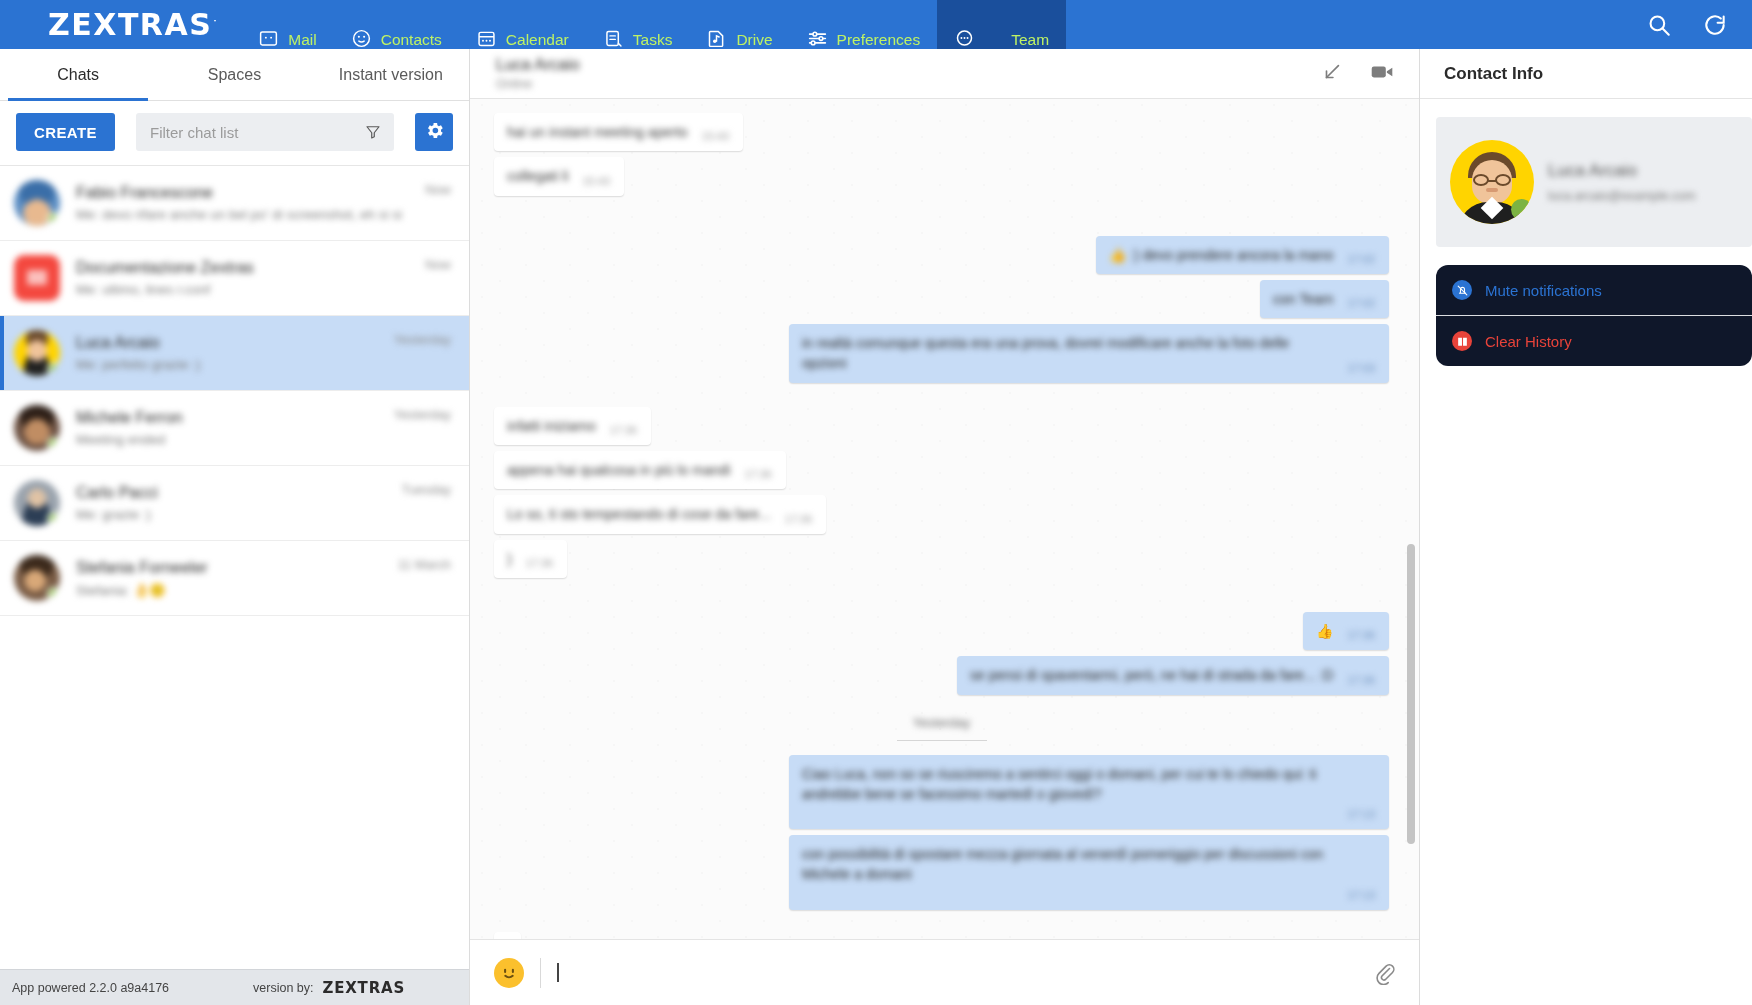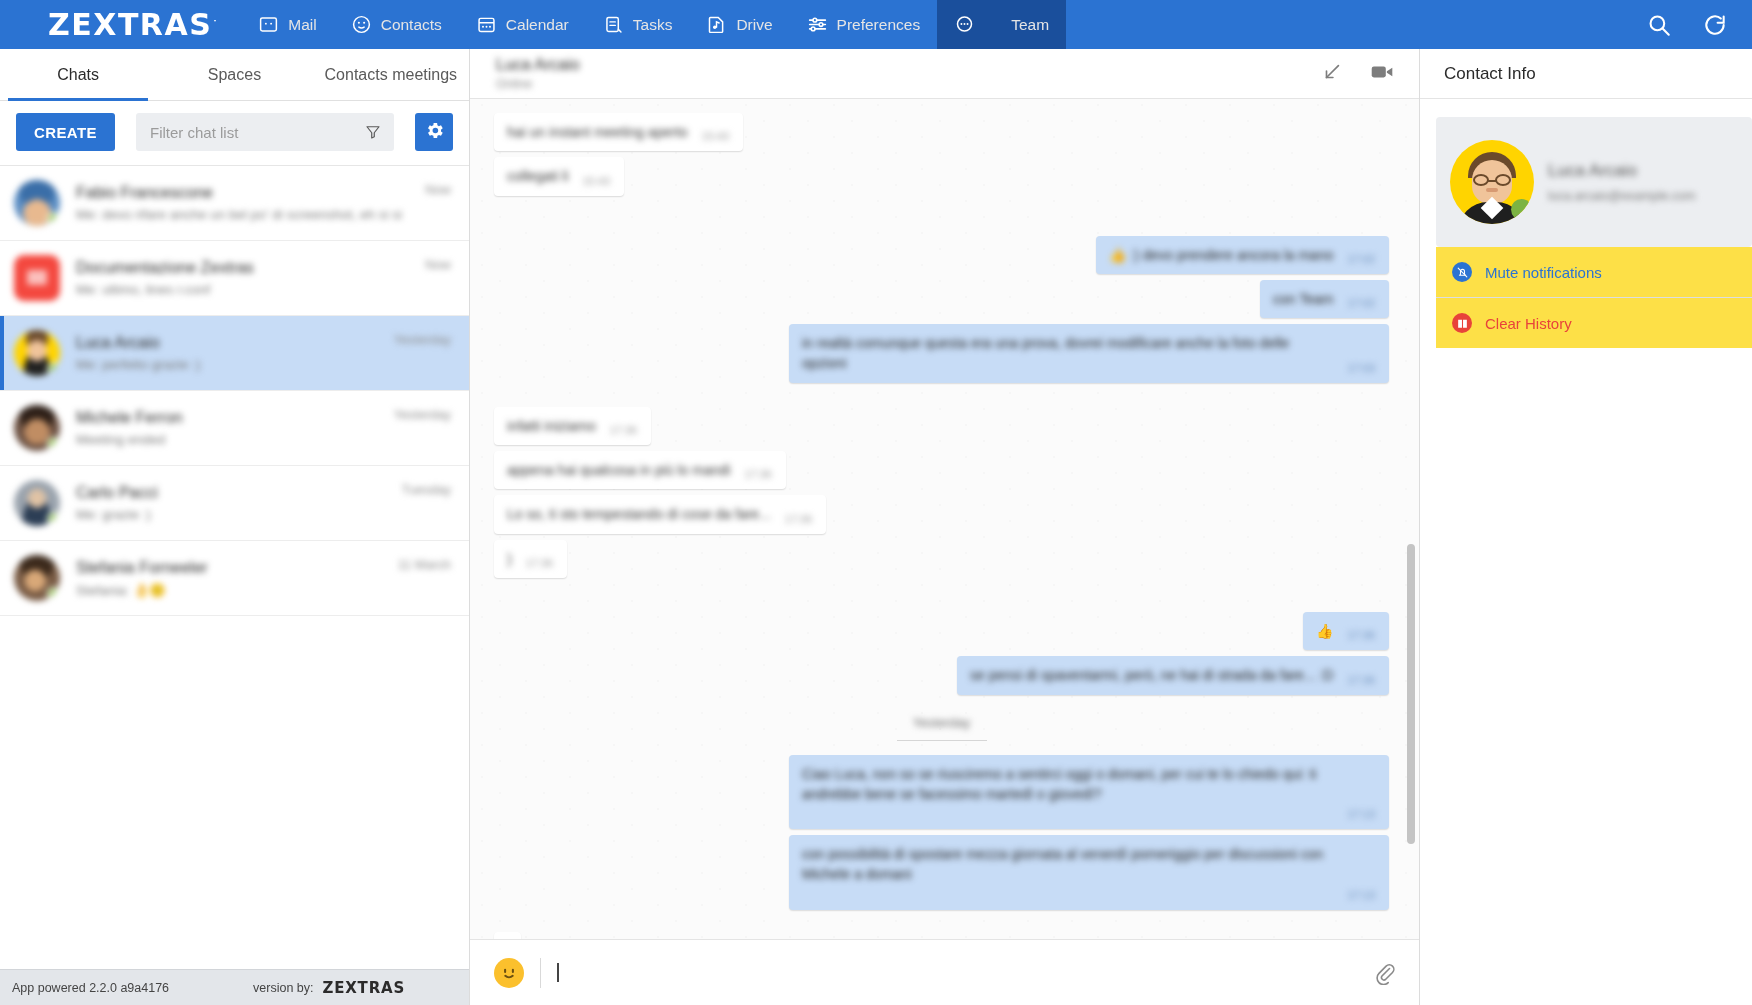--- a/index.html
+++ b/index.html
@@ -14,22 +14,22 @@
     height: 49px; background: #2b73d2; display: flex; align-items: stretch;
     position: relative;
   }
   .logo {
     display: flex; align-items: center; padding: 0 22px 0 48px;
     font-size: 30px; font-weight: 700; letter-spacing: 1.5px; color: #fff;
     font-family: "DejaVu Sans", sans-serif;
   }
   .logo .tick { font-size: 11px; vertical-align: super; }
   .navitem {
-    display: flex; align-items: center; gap: 9px; padding: 0 17px;
-    color: #e5e5e5; font-size: 15.5px; cursor: pointer; white-space: nowrap;
+    display: flex; align-items: flex-end; gap: 9px; padding: 0 17px;
+    color: #bef264; font-size: 15.5px; cursor: pointer; white-space: nowrap;
   }
   .navitem.active { background: #1a4f9c; gap: 36px; }
   .navicon { display: inline-flex; width: 21px; height: 21px; align-items: center; justify-content: center; }
   .navicon svg { width: 21px; height: 21px; display: block; }
   .topright {
     margin-left: auto; display: flex; align-items: center; gap: 30px; padding-right: 24px;
   }
   .topright .ticon { width: 26px; height: 26px; cursor: pointer; }
 
   
@@ -147,32 +147,32 @@
   .composer .field { flex:1; font-size:14px; color:#333; position:relative; }
   .caret { display:inline-block; width:1.5px; height:19px; background:#444;
            animation: blink 1.1s step-end infinite; vertical-align:middle; }
   @keyframes blink { 50% { opacity:0; } }
   .clip { width:24px; height:24px; cursor:pointer; flex:none; }
 
   
   .rightpane { width:332px; background:#fff; display:flex; flex-direction:column; }
   .rhead { height:50px; display:flex; align-items:center; padding: 0 24px;
            border-bottom:1px solid #e4e4e4; }
-  .rhead .rtitle { font-size:17px; font-weight:400; color:#2b2b2b; }
+  .rhead .rtitle { font-size:17px; font-weight:700; color:#2b2b2b; }
   .rbody { padding: 18px 0 0 16px; }
   .contactcard { background:#eceef1; border-radius:4px; display:flex; align-items:center;
                  padding: 15px 14px; gap:14px; min-height:130px; }
   .bigavatar { width:84px; height:84px; border-radius:50%; background:#ffd400;
                position:relative; flex:none; overflow:hidden; }
   .bigpresence { position:absolute; right:2px; bottom:4px; width:21px; height:21px;
                  border-radius:50%; background:#7cb342; }
   .cinfo { min-width:0; flex:1; }
   .cname { font-size:17px; color:#555; white-space:nowrap; overflow:hidden; }
   .cmail { font-size:12.5px; color:#777; margin-top:8px; white-space:nowrap; overflow:hidden;}
-  .actions { background:#fde047; border-radius:0; }
+  .actions { background:#0f172a; border-radius:12px; margin-top:18px; }
   .actrow { display:flex; align-items:center; gap:13px; padding: 15px 16px; cursor:pointer;
             font-size:15px; }
   .actrow + .actrow { border-top:1px solid #dcdee1; }
   .actrow.mute { color:#2b73d2; }
   .actrow.clear { color:#e8433a; }
   .circ { width:20px; height:20px; border-radius:50%; display:flex; align-items:center;
           justify-content:center; flex:none; }
   .circ.blue { background:#2b73d2; }
   .circ.red { background:#e8433a; }
 </style>
@@ -288,21 +288,21 @@
   <div class="leftpane">
 
     <div class="tabs">
       <div class="tab active">
         <span>Chats</span>
       </div>
       <div class="tab">
         <span>Spaces</span>
       </div>
       <div class="tab">
-        <span>Contacts meetings</span>
+        <span>Instant version</span>
       </div>
     </div>
 
     <div class="toolbar">
       <button class="btn-create">CREATE</button>
       <div class="filterwrap">
         <input class="filterbox" type="text" placeholder="Filter chat list" style="">
         <span class="filter-icon">
           <svg viewBox="0 0 24 24" fill="none" stroke="#5a5a5a" stroke-width="1.6" stroke-linejoin="round">
               <path d="M4 5h16l-6.3 8v5.4L10.3 20v-7z"></path>

